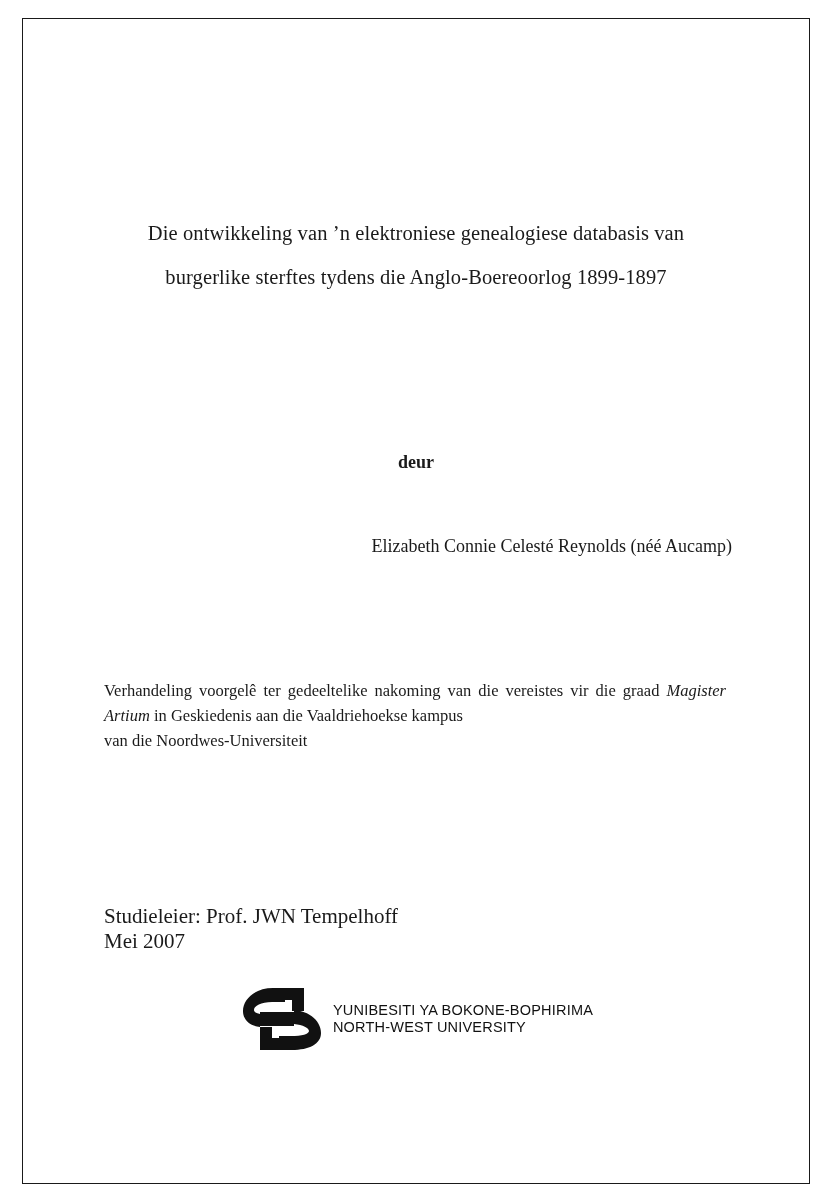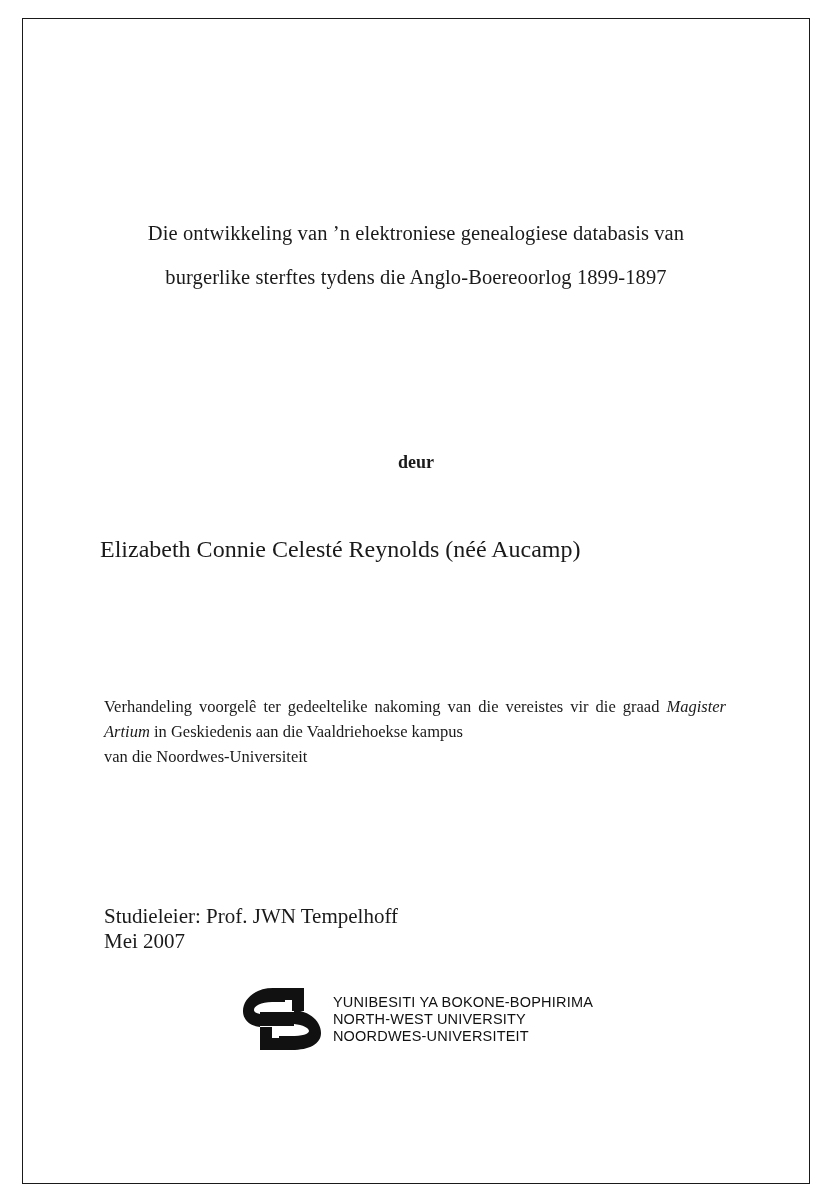--- a/index.html
+++ b/index.html
@@ -60,34 +60,33 @@
     text-align: center;
     font-size: 18px;
     color: #1a1a1a;
     font-weight: bold;
   }
   .author {
     position: absolute;
     top: 518px;
     left: 0;
     width: 632px;
-    text-align: left;
-    font-size: 24px;
+    text-align: right;
+    font-size: 18px;
     color: #1a1a1a;
   }
   .abstract {
     position: absolute;
     top: 660px;
     left: 4px;
     width: 622px;
     font-size: 16.5px;
     line-height: 25px;
     text-align: justify;
     color: #1a1a1a;
-    margin-top: 16px;
   }
   .abstract .no-justify {
     text-align: left;
   }
   .abstract em {
     font-style: italic;
   }
   .supervisor {
     position: absolute;
     top: 886px;
@@ -162,18 +161,17 @@
             <rect x="21" y="43" width="12" height="23"></rect>
             <rect x="53" y="4" width="12" height="23"></rect>
             <rect x="21" y="54" width="25" height="12"></rect>
             <rect x="40" y="4" width="25" height="12"></rect>
           </g>
         </svg>
       </div>
       <div class="logo-text">
         <div>YUNIBESITI YA BOKONE-BOPHIRIMA</div>
         <div>NORTH-WEST UNIVERSITY</div>
-        <div>NOORDWES-UNIVERSITEIT</div>
       </div>
     </div>
 
   </div>
 </div>
 
 </body></html>

